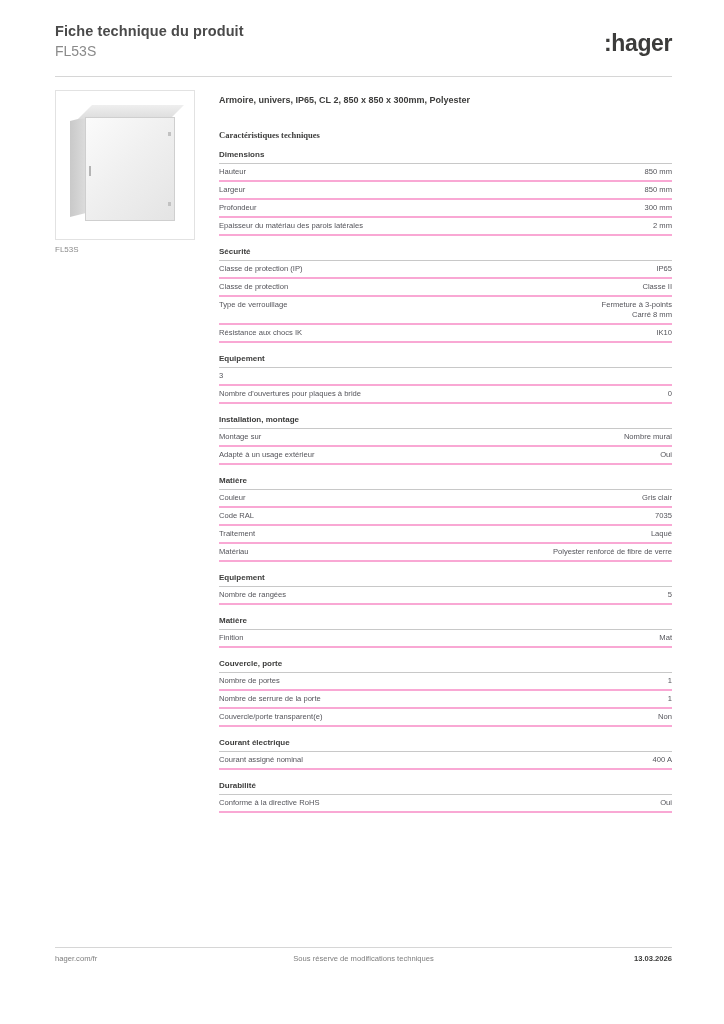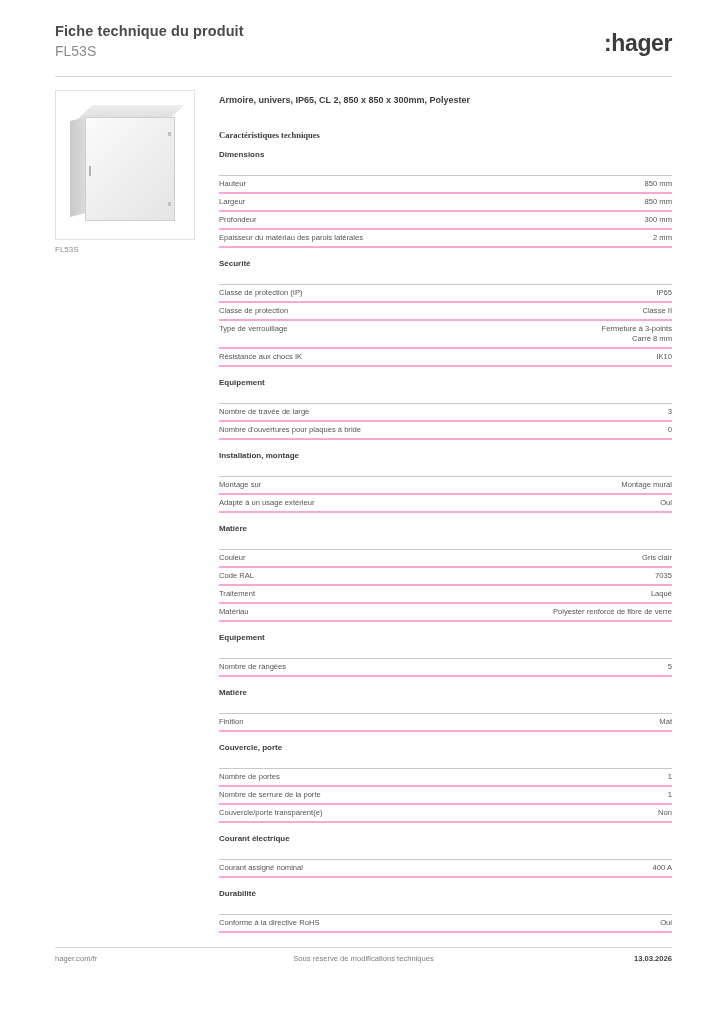--- a/index.html
+++ b/index.html
@@ -152,21 +152,21 @@
     margin-bottom: 10px;
     font-family: Liberation Serif, serif;
   }
   .group {
     margin-bottom: 11px;
   }
   .group-title {
     font-size: 8px;
     font-weight: bold;
     color: #3c3c3b;
-    padding-bottom: 16px;
+    padding-bottom: 4px;
     border-bottom: 1px solid #c8c8c8;
     margin-bottom: 0;
   }
   .row {
     display: flex;
     justify-content: space-between;
     align-items: flex-start;
     border-bottom: 2px solid #f9a8d4;
     padding: 3px 0 3px 0;
     font-size: 7.6px;
@@ -288,34 +288,33 @@
       </div>
       <div class="row">
         <span class="lbl">Résistance aux chocs IK</span>
         <span class="val">IK10</span>
       </div>
     </div>
 
     <div class="group">
       <div class="group-title">Equipement</div>
       <div class="row">
-        <span class="lbl">Nombre de travée de large</span>
         <span class="val">3</span>
       </div>
       <div class="row">
         <span class="lbl">Nombre d'ouvertures pour plaques à bride</span>
         <span class="val">0</span>
       </div>
     </div>
 
     <div class="group">
       <div class="group-title">Installation, montage</div>
       <div class="row">
         <span class="lbl">Montage sur</span>
-        <span class="val">Montage mural</span>
+        <span class="val">Nombre mural</span>
       </div>
       <div class="row">
         <span class="lbl">Adapté à un usage extérieur</span>
         <span class="val">Oui</span>
       </div>
     </div>
 
     <div class="group">
       <div class="group-title">Matière</div>
       <div class="row">

